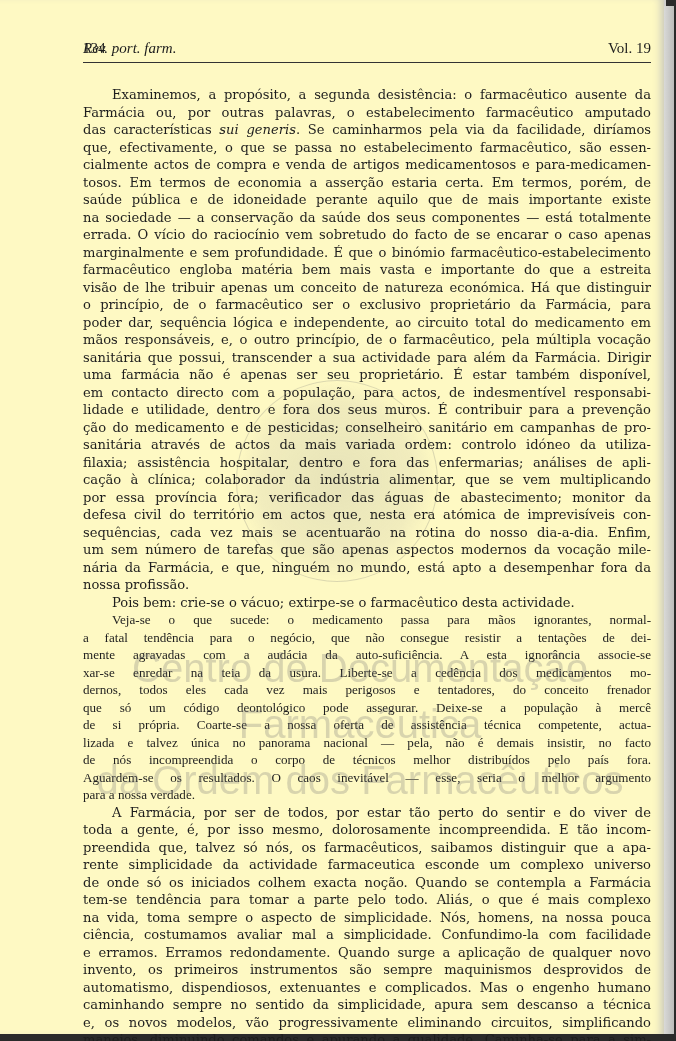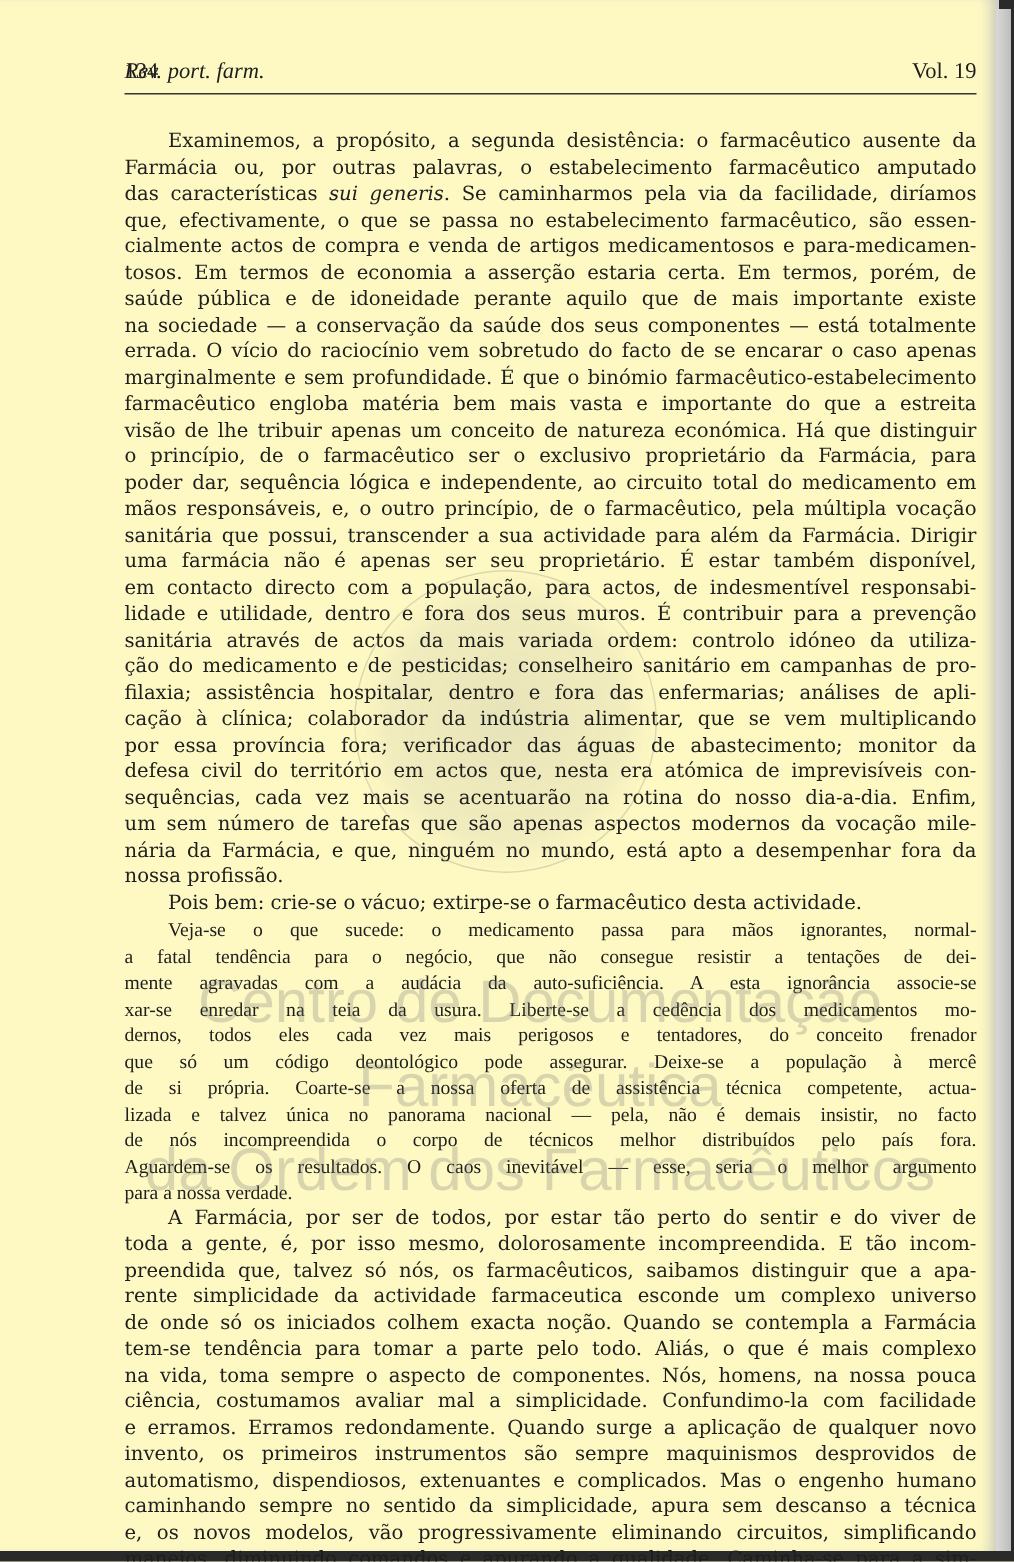--- a/index.html
+++ b/index.html
@@ -46,22 +46,22 @@
       <span class="line">marginalmente e sem profundidade. É que o binómio farmacêutico-estabelecimento</span>
       <span class="line">farmacêutico engloba matéria bem mais vasta e importante do que a estreita</span>
       <span class="line">visão de lhe tribuir apenas um conceito de natureza económica. Há que distinguir</span>
       <span class="line">o princípio, de o farmacêutico ser o exclusivo proprietário da Farmácia, para</span>
       <span class="line">poder dar, sequência lógica e independente, ao circuito total do medicamento em</span>
       <span class="line">mãos responsáveis, e, o outro princípio, de o farmacêutico, pela múltipla vocação</span>
       <span class="line">sanitária que possui, transcender a sua actividade para além da Farmácia. Dirigir</span>
       <span class="line">uma farmácia não é apenas ser seu proprietário. É estar também disponível,</span>
       <span class="line">em contacto directo com a população, para actos, de indesmentível responsabi-</span>
       <span class="line">lidade e utilidade, dentro e fora dos seus muros. É contribuir para a prevenção</span>
+      <span class="line">ção do medicamento e de pesticidas; conselheiro sanitário em campanhas de pro-</span>
       <span class="line">sanitária através de actos da mais variada ordem: controlo idóneo da utiliza-</span>
-      <span class="line">ção do medicamento e de pesticidas; conselheiro sanitário em campanhas de pro-</span>
       <span class="line">filaxia; assistência hospitalar, dentro e fora das enfermarias; análises de apli-</span>
       <span class="line">cação à clínica; colaborador da indústria alimentar, que se vem multiplicando</span>
       <span class="line">por essa província fora; verificador das águas de abastecimento; monitor da</span>
       <span class="line">defesa civil do território em actos que, nesta era atómica de imprevisíveis con-</span>
       <span class="line">sequências, cada vez mais se acentuarão na rotina do nosso dia-a-dia. Enfim,</span>
       <span class="line">um sem número de tarefas que são apenas aspectos modernos da vocação mile-</span>
       <span class="line">nária da Farmácia, e que, ninguém no mundo, está apto a desempenhar fora da</span>
       <span class="line last">nossa profissão.</span>
     </p>
     <p class="ind" style="text-indent: 0px;">
@@ -80,21 +80,21 @@
       <span class="line">Aguardem-se os resultados. O caos inevitável — esse, seria o melhor argumento</span>
       <span class="line last">para a nossa verdade.</span>
     </p>
     <p class="ind" style="text-indent: 0px;">
       <span class="line" style="padding-left: 29px;">A Farmácia, por ser de todos, por estar tão perto do sentir e do viver de</span>
       <span class="line">toda a gente, é, por isso mesmo, dolorosamente incompreendida. E tão incom-</span>
       <span class="line">preendida que, talvez só nós, os farmacêuticos, saibamos distinguir que a apa-</span>
       <span class="line">rente simplicidade da actividade farmaceutica esconde um complexo universo</span>
       <span class="line">de onde só os iniciados colhem exacta noção. Quando se contempla a Farmácia</span>
       <span class="line">tem-se tendência para tomar a parte pelo todo. Aliás, o que é mais complexo</span>
-      <span class="line">na vida, toma sempre o aspecto de componentes. Nós, homens, na nossa pouca</span>
+      <span class="line">na vida, toma sempre o aspecto de simplicidade. Nós, homens, na nossa pouca</span>
       <span class="line">ciência, costumamos avaliar mal a simplicidade. Confundimo-la com facilidade</span>
       <span class="line">e erramos. Erramos redondamente. Quando surge a aplicação de qualquer novo</span>
       <span class="line">invento, os primeiros instrumentos são sempre maquinismos desprovidos de</span>
       <span class="line">automatismo, dispendiosos, extenuantes e complicados. Mas o engenho humano</span>
       <span class="line">caminhando sempre no sentido da simplicidade, apura sem descanso a técnica</span>
       <span class="line">e, os novos modelos, vão progressivamente eliminando circuitos, simplificando</span>
       <span class="line">manejos, diminuindo comandos e apurando a qualidade. Caminha-se para a sim-</span>
     </p>
   </div>
 

